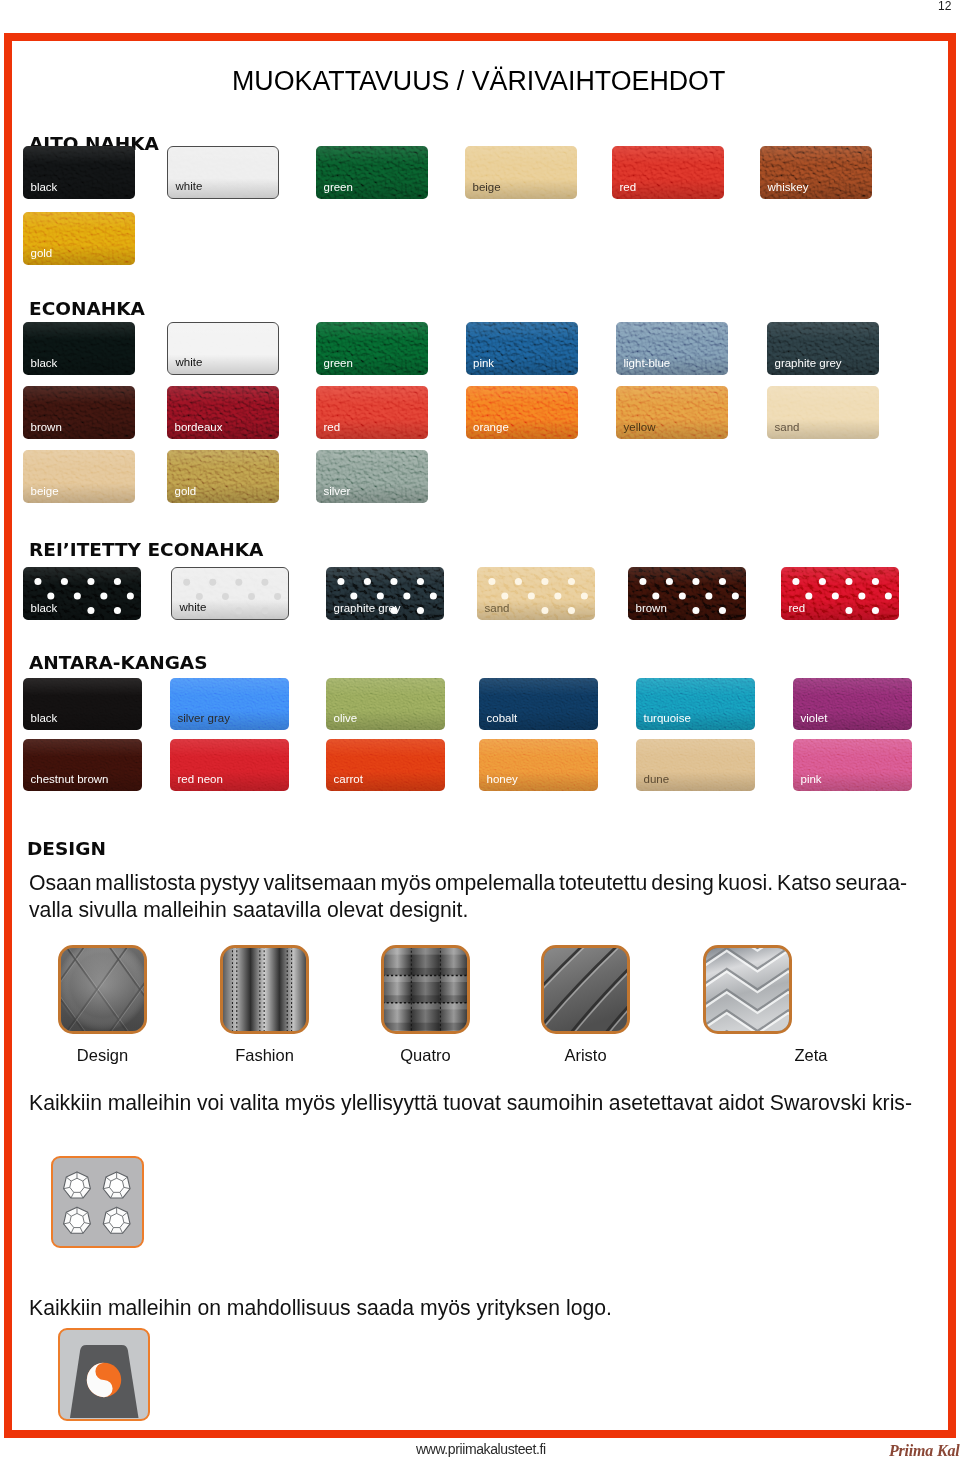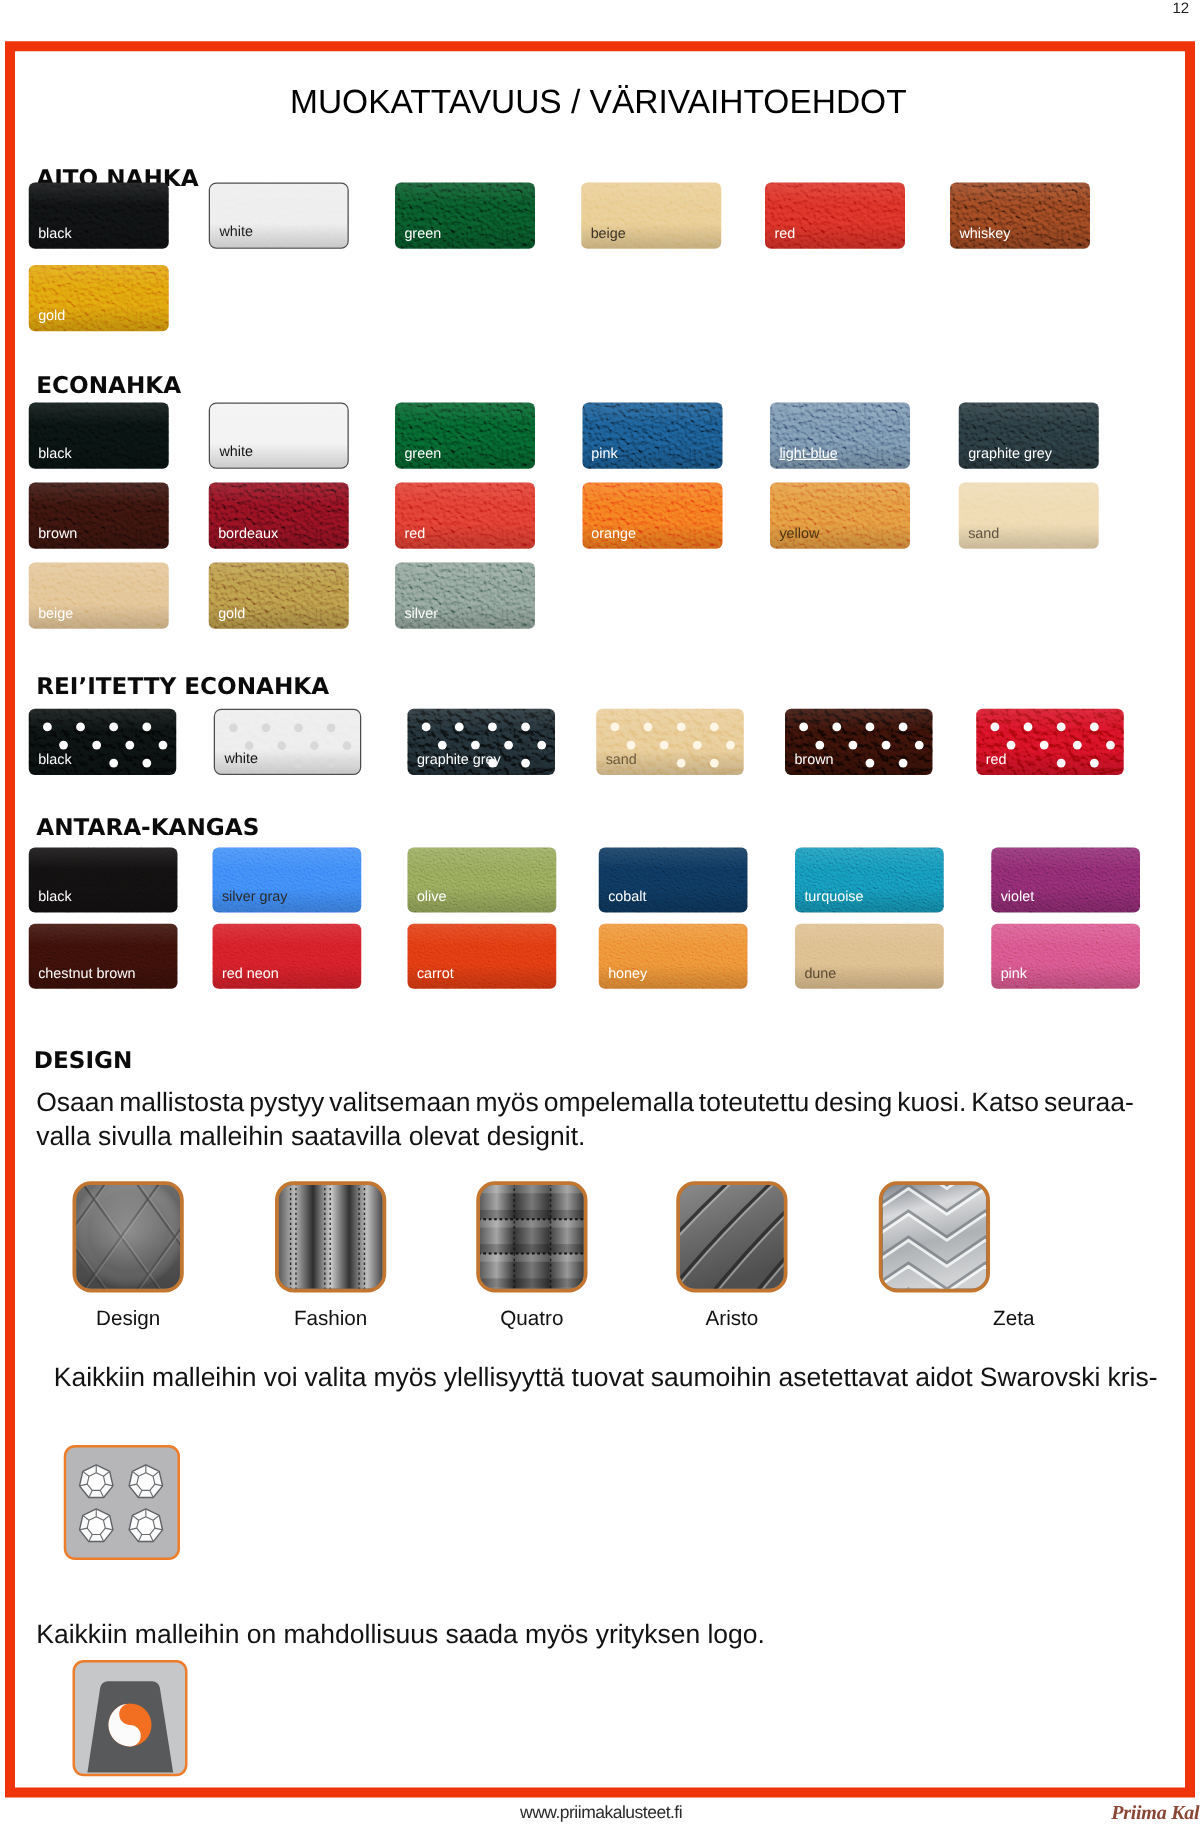--- a/index.html
+++ b/index.html
@@ -97,21 +97,21 @@
         <span class="lab" style="color: rgb(255, 255, 255);">green</span>
       </div>
       <div class="sw" style="left: 465.5px; top: 322px; width: 112px; height: 53px; background: rgb(23, 78, 123);">
         <div class="tex" style="opacity: 0.6;"></div>
         <div class="shade"></div>
         <span class="lab" style="color: rgb(255, 255, 255);">pink</span>
       </div>
       <div class="sw" style="left: 616px; top: 322px; width: 112px; height: 53px; background: rgb(108, 133, 162);">
         <div class="tex" style="opacity: 0.483;"></div>
         <div class="shade"></div>
-        <span class="lab" style="color: rgb(255, 255, 255); text-decoration: underline;">light-blue</span>
+        <span class="lab" style="color: rgb(255, 255, 255);">light-blue</span>
       </div>
       <div class="sw" style="left: 767px; top: 322px; width: 112px; height: 53px; background: rgb(36, 51, 56);">
         <div class="tex" style="opacity: 0.593;"></div>
         <div class="shade"></div>
         <span class="lab" style="color: rgb(255, 255, 255);">graphite grey</span>
       </div>
       <div class="sw" style="left: 23px; top: 386px; width: 112px; height: 53px; background: rgb(51, 17, 12);">
         <div class="tex" style="opacity: 0.564;"></div>
         <div class="shade"></div>
         <span class="lab" style="color: rgb(255, 255, 255);">brown</span>
@@ -630,21 +630,21 @@
           <path d="M-12 100 L25 75 L62 100 L99 75 L136 100" fill="none" stroke="#74787c" stroke-width="2.6" opacity=".7"></path>
           <path d="M-12 103.4 L25 78.4 L62 103.4 L99 78.4 L136 103.4" fill="none" stroke="#fafbfb" stroke-width="2.6" opacity=".8"></path>
           <path d="M-12 125 L25 100 L62 125 L99 100 L136 125" fill="none" stroke="#74787c" stroke-width="2.6" opacity=".7"></path>
           <path d="M-12 128.4 L25 103.4 L62 128.4 L99 103.4 L136 128.4" fill="none" stroke="#fafbfb" stroke-width="2.6" opacity=".8"></path>
         </svg>
       </div>
       <div class="dlab" style="left: 667.5px; top: 1046px; text-align: right;">Zeta</div>
     </div>
 
   <div class="bodytext" style="left:29px;top:1089px">
-    <div class="jl" style="word-spacing: -0.23px; margin-left: 14px;">Kaikkiin malleihin voi valita myös ylellisyyttä tuovat saumoihin asetettavat aidot Swarovski kris-</div>
+    <div class="jl" style="word-spacing: -0.23px;">Kaikkiin malleihin voi valita myös ylellisyyttä tuovat saumoihin asetettavat aidot Swarovski kris-</div>
   </div>
   <div class="crysbox" style="left:50.5px;top:1156px">
     <svg viewBox="0 0 92 92">
         <g>
           <polygon points="24.80,14.40 35.90,19.75 38.64,31.76 30.96,41.39 18.64,41.39 10.96,31.76 13.70,19.75" fill="#fbfbfb" stroke="#5f6266" stroke-width="1.15" stroke-linejoin="round"></polygon>
           <polygon points="24.80,20.93 30.80,23.82 32.28,30.31 28.13,35.51 21.47,35.51 17.32,30.31 18.80,23.82" fill="#ffffff" stroke="#6a6d70" stroke-width="0.95" stroke-linejoin="round"></polygon>
           <line x1="24.80" y1="14.40" x2="24.80" y2="20.93" stroke="#6a6d70" stroke-width="0.95"></line>
           <line x1="35.90" y1="19.75" x2="30.80" y2="23.82" stroke="#6a6d70" stroke-width="0.95"></line>
           <line x1="38.64" y1="31.76" x2="32.28" y2="30.31" stroke="#6a6d70" stroke-width="0.95"></line>
           <line x1="30.96" y1="41.39" x2="28.13" y2="35.51" stroke="#6a6d70" stroke-width="0.95"></line>

